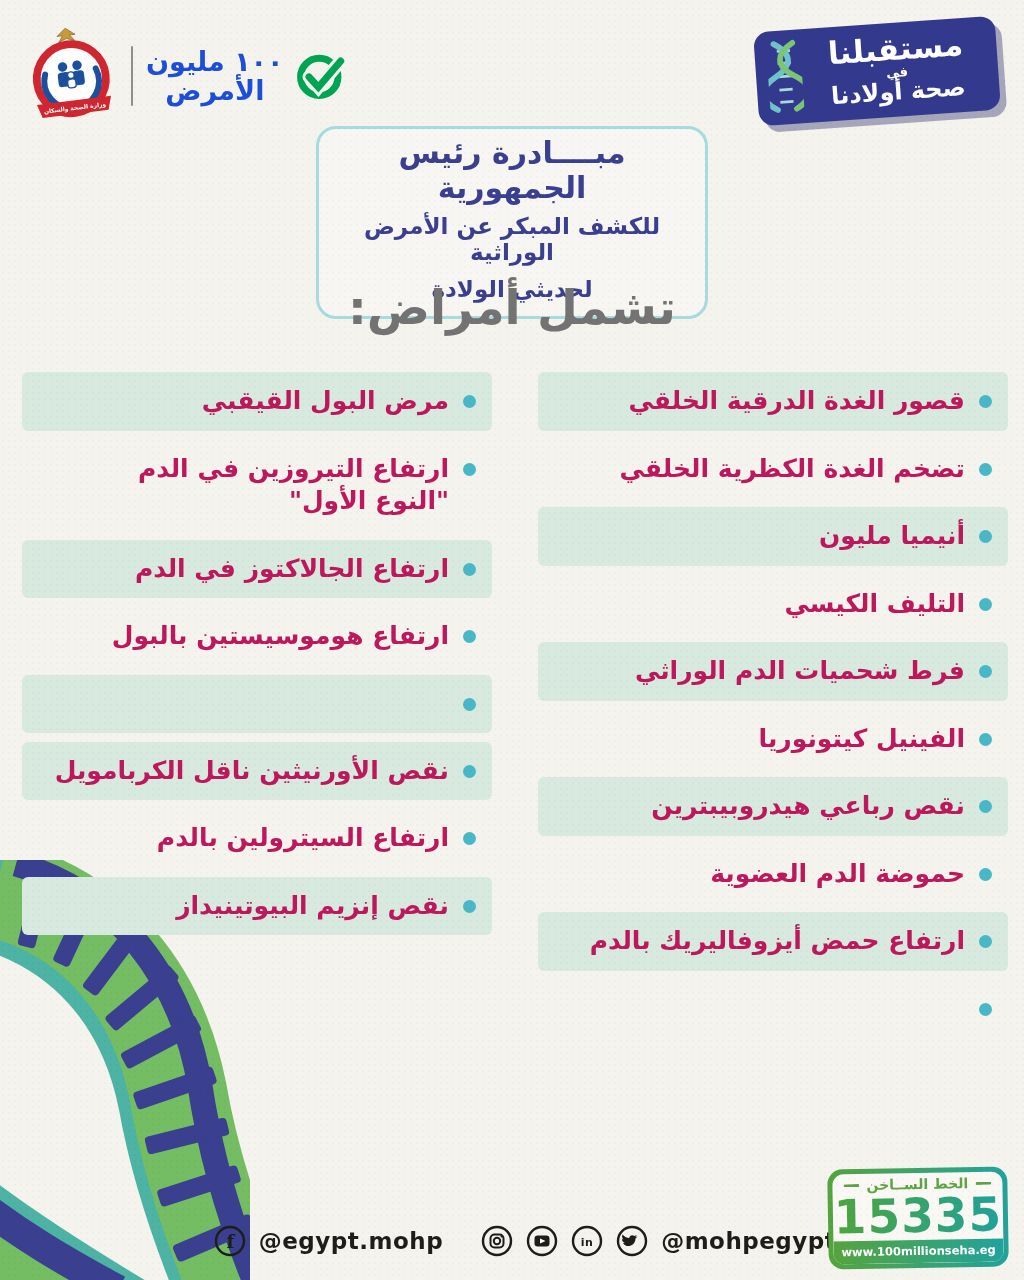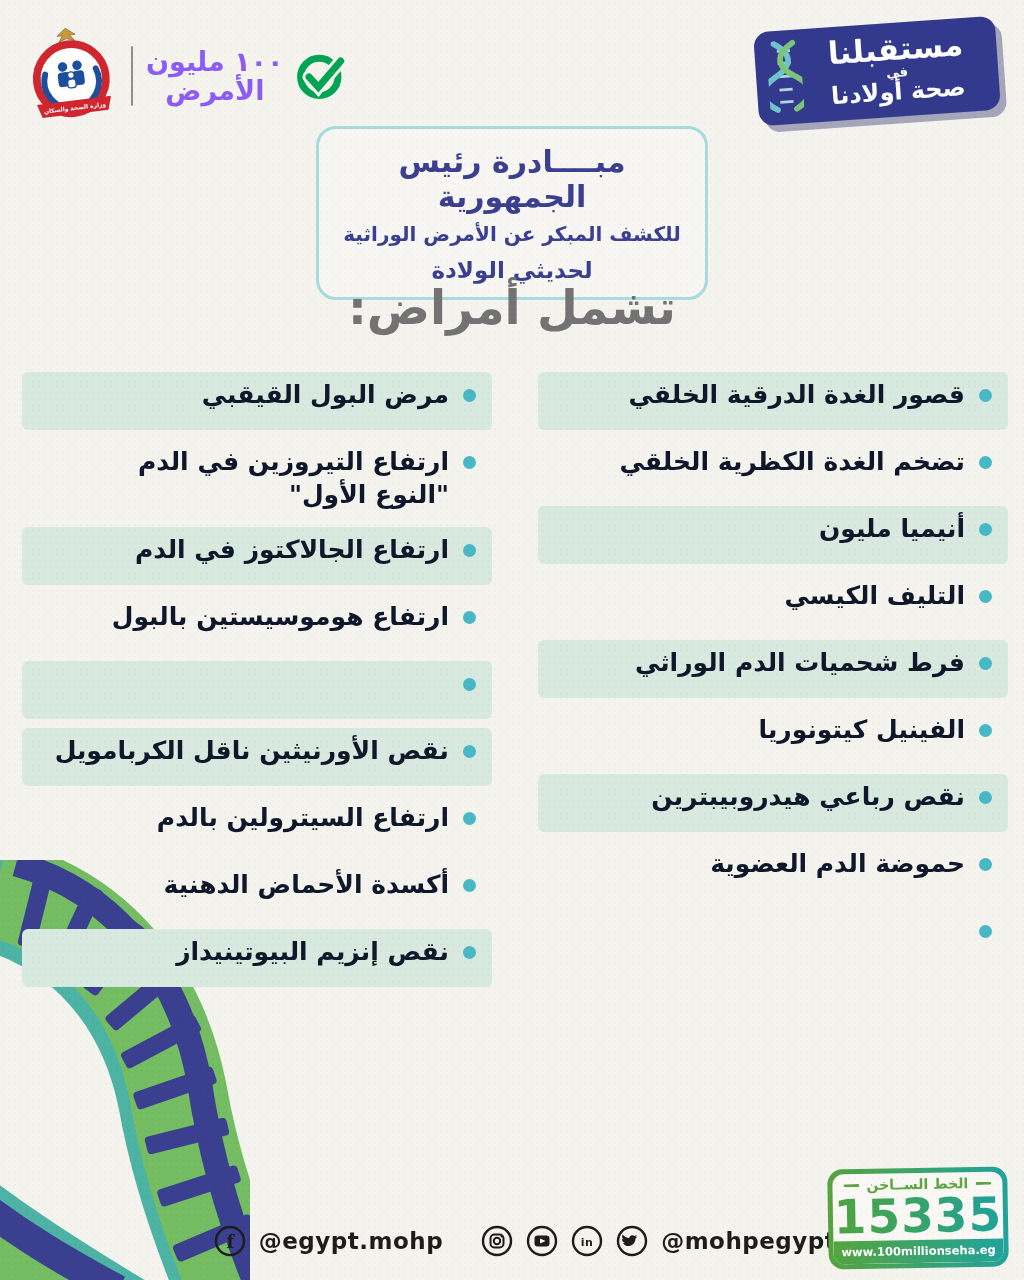--- a/index.html
+++ b/index.html
@@ -13,21 +13,21 @@
   body::after{
     content:"";position:absolute;inset:0;pointer-events:none;z-index:9;
     background-image:radial-gradient(rgba(0,0,0,.04) 1px, transparent 1.2px);
     background-size:6px 6px;opacity:.55;
   }
 
   
   .top-left{position:absolute;left:24px;top:26px;display:flex;align-items:center;gap:13px;z-index:3;}
   .emblem{width:94px;height:100px;transform:rotate(-7deg);}
   .logo-divider{width:2px;height:60px;background:#8e8e8e;border-radius:1px;}
-  .m100{direction:rtl;text-align:center;color:#8b5cf6;font-weight:bold;line-height:1.08;}
+  .m100{direction:rtl;text-align:center;color:#1d4ed8;font-weight:bold;line-height:1.08;}
   .m100 .l1{font-size:27px;}
   .m100 .l2{font-size:27px;letter-spacing:0;}
   .check-icon{width:56px;height:56px;margin-left:-2px;}
 
   
   .badge{
     position:absolute;right:26px;top:24px;width:218px;z-index:3;
     background:#333a8d;border-radius:15px;transform:rotate(-4deg);
     box-shadow:6px 7px 0 rgba(38,43,104,.38);
     color:#fff;padding:8px 12px 10px;direction:rtl;
@@ -36,41 +36,41 @@
   .badge-text{flex:1;text-align:center;font-weight:bold;line-height:1.05;}
   .badge .b1{font-size:31px;}
   .badge .bfi{font-size:13px;margin:1px 0 0;}
   .badge .b2{font-size:24px;}
   .badge-dna{width:34px;height:76px;flex:0 0 34px;}
 
   
   .title-box{
     position:absolute;left:316px;top:126px;width:392px;box-sizing:border-box;z-index:3;
     border:3px solid #a7dbde;border-radius:20px;background:rgba(255,255,255,.30);
-    padding:15px 8px 14px;text-align:center;color:#3a3f90;font-weight:bold;direction:rtl;
+    padding:6px 8px 14px;text-align:center;color:#3a3f90;font-weight:bold;direction:rtl;
   }
   .title-box .tb1{font-size:30px;margin-bottom:8px;}
-  .title-box .tb2{font-size:20px;margin-bottom:6px;}
+  .title-box .tb2{font-size:23px;margin-bottom:6px;}
   .title-box .tb3{font-size:23px;margin-top:11px;}
 
   .section-title{
     position:absolute;top:280px;left:0;right:0;z-index:3;
     text-align:center;font-size:47px;font-weight:bold;color:#737373;direction:rtl;
   }
 
   
   .columns{
     position:absolute;top:372px;left:22px;right:16px;z-index:2;
     display:flex;gap:46px;direction:rtl;
   }
   .col{flex:1;display:flex;flex-direction:column;min-width:0;}
   .item{
     direction:rtl;display:flex;align-items:flex-start;gap:14px;
-    padding:7px 16px;margin-bottom:9px;border-radius:6px;box-sizing:border-box;
-    min-height:58px;color:#0f172a;font-weight:bold;font-size:25px;line-height:1.3;
+    padding:13px 16px;margin-bottom:9px;border-radius:6px;box-sizing:border-box;
+    min-height:58px;color:#be185d;font-weight:bold;font-size:25px;line-height:1.3;
   }
   .item.band{background:#d8eadf;}
   .bullet{flex:0 0 13px;width:13px;height:13px;border-radius:50%;background:#48b8c6;margin-top:10px;}
   .dtext{min-width:0;}
   .line2{display:block;}
 
   
   .dna-decoration{position:absolute;left:0;bottom:0;width:250px;height:420px;z-index:1;}
 
   
@@ -221,20 +221,27 @@
   </div>
 
   <div class="item">
     <span class="bullet"></span>
     <span class="dtext">
       <span class="line1">حموضة الدم العضوية</span>
       
     </span>
   </div>
 
+  <div class="item band">
+    <span class="bullet"></span>
+    <span class="dtext">
+      <span class="line1">ارتفاع حمض أيزوفاليريك بالدم</span>
+      
+    </span>
+  </div>
 
   <div class="item">
     <span class="bullet"></span>
   </div>
 </div>
   <div class="col">
   <div class="item band">
     <span class="bullet"></span>
     <span class="dtext">
       <span class="line1">مرض البول القيقبي</span>
@@ -279,27 +286,20 @@
   </div>
 
   <div class="item">
     <span class="bullet"></span>
     <span class="dtext">
       <span class="line1">ارتفاع السيترولين بالدم</span>
       
     </span>
   </div>
 
-  <div class="item">
-    <span class="bullet"></span>
-    <span class="dtext">
-      <span class="line1">أكسدة الأحماض الدهنية</span>
-      
-    </span>
-  </div>
 
   <div class="item band">
     <span class="bullet"></span>
     <span class="dtext">
       <span class="line1">نقص إنزيم البيوتينيداز</span>
       
     </span>
   </div>
 </div>
 </div>

